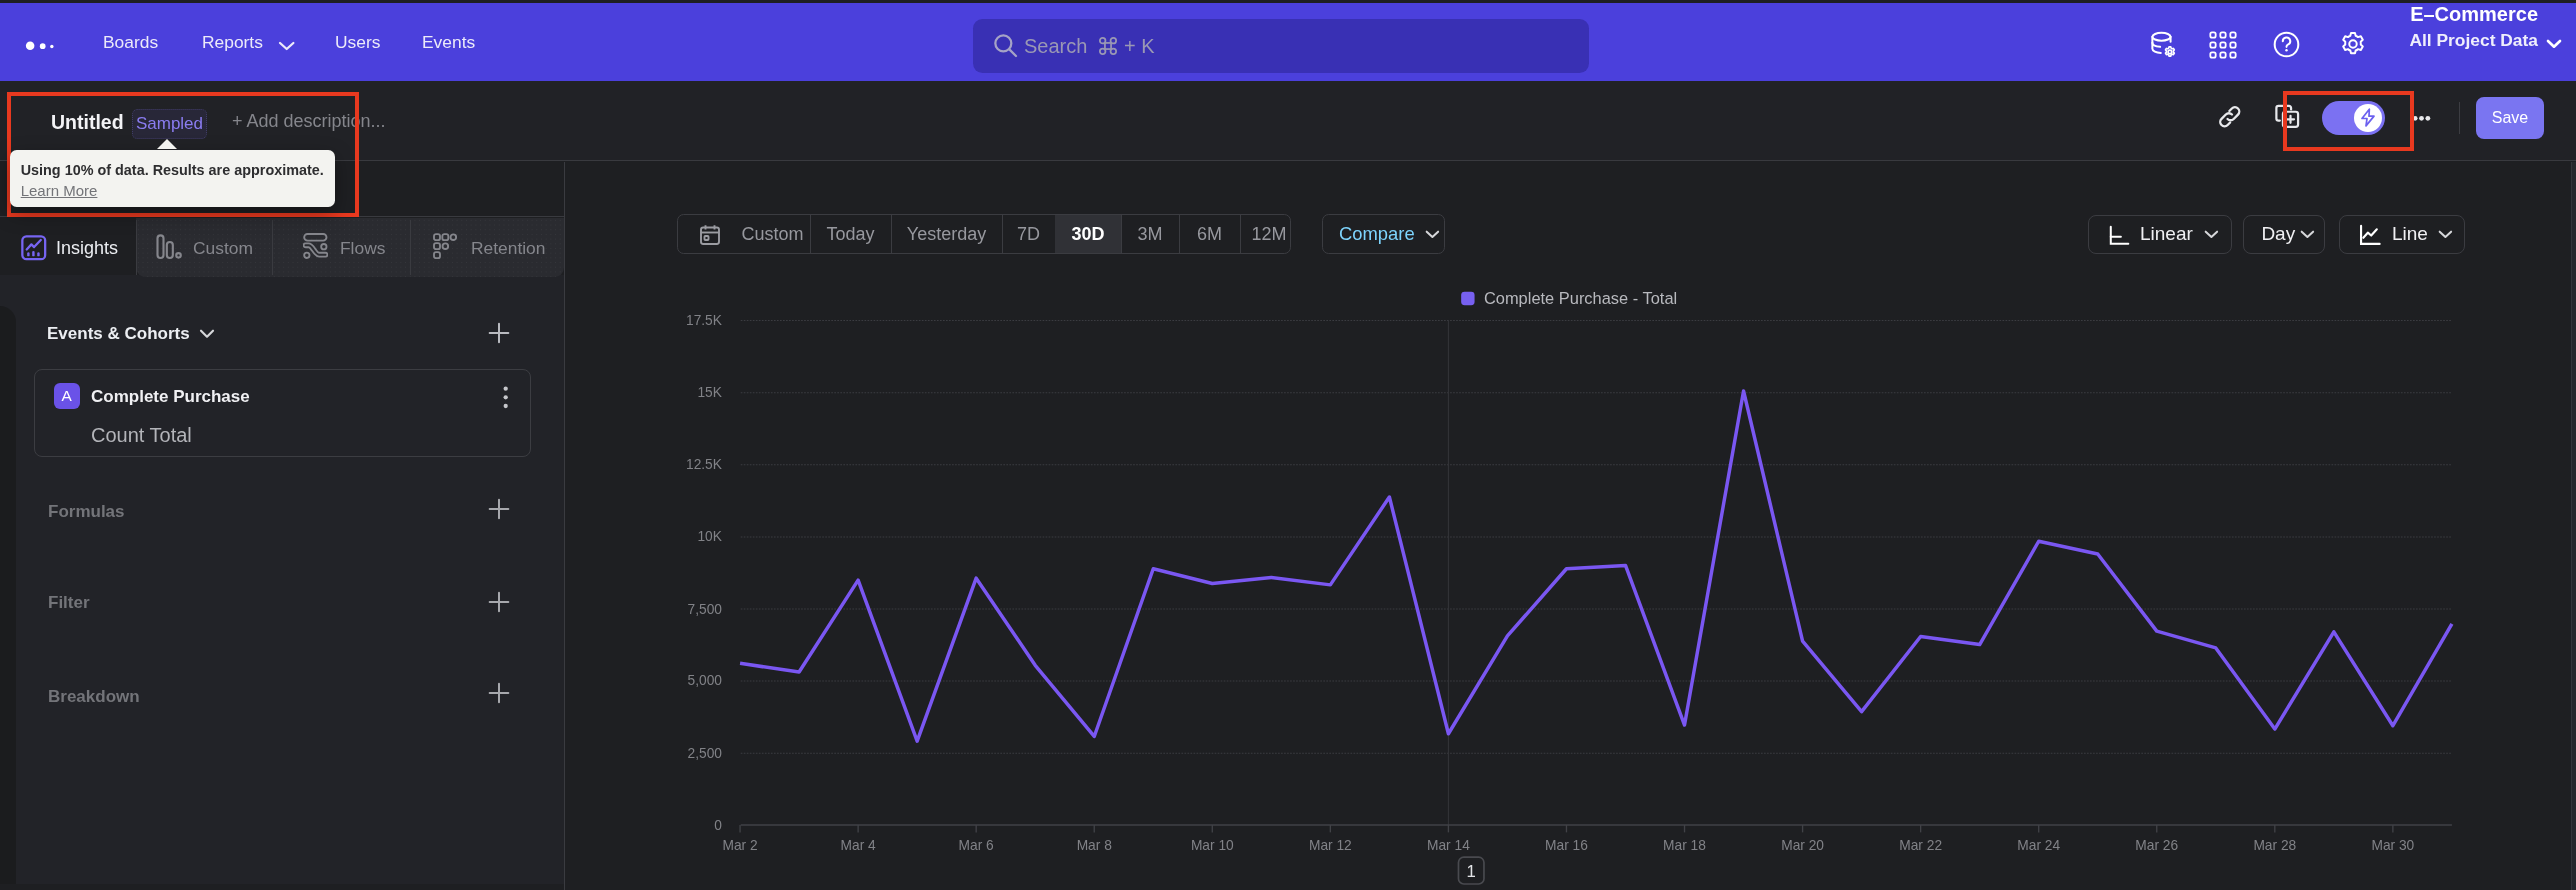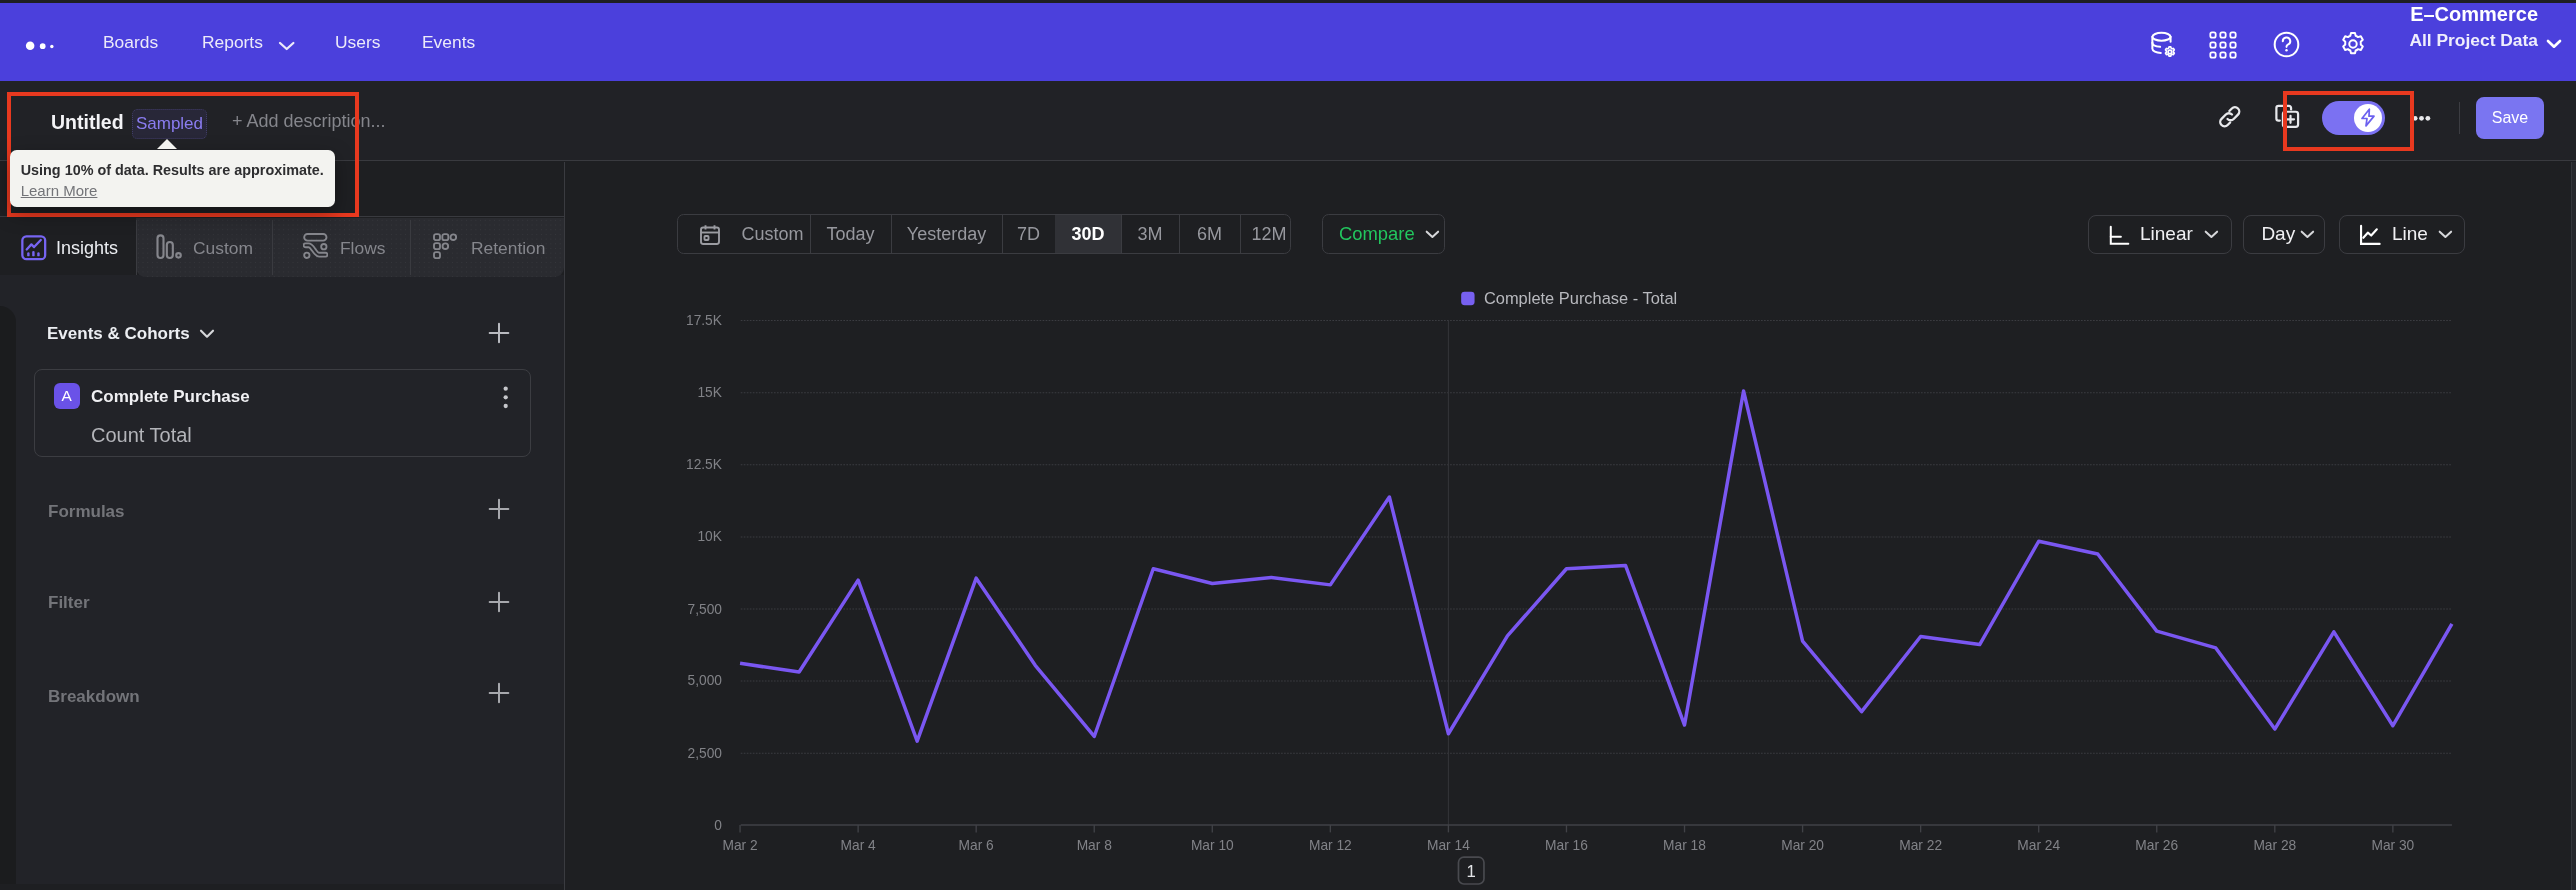--- a/index.html
+++ b/index.html
@@ -62,21 +62,21 @@
 
 #main { position:absolute; left:567px; top:162px; width:2009px; height:729px; }
 #mainbg { position:absolute; left:565px; top:162px; width:2011px; height:729px; background:#1e1f22; }
 #scrollstrip { position:absolute; right:0; top:0; width:5.4px; height:729px; background:#27282c; border-left:1.3px solid #35363a; }
 
 
 #seg { position:absolute; left:110px; top:52px; width:614px; height:40px; border:1.3px solid #3b3c41; border-radius:6.7px; }
 .segsep { position:absolute; top:0; width:1.3px; height:38px; background:#3b3c41; }
 .seglabel { position:absolute; top:0; height:38px; line-height:38px; font-size:18px; color:#97989e; text-align:center; }
 #seg30 { position:absolute; left:377px; top:0; width:66px; height:38px; background:#303136; color:#fff; font-weight:700; line-height:38px; font-size:18px; text-align:center; }
-#compare { position:absolute; left:755px; top:52px; width:123px; height:40px; border:1.3px solid #3b3c41; border-radius:6.7px; color:#22c55e; font-size:18.4px; font-weight:500;padding-left:42px; }
+#compare { position:absolute; left:755px; top:52px; width:123px; height:40px; border:1.3px solid #3b3c41; border-radius:6.7px; color:#7dd3fc; font-size:18.4px; font-weight:500;padding-left:42px; }
 .rbtn { position:absolute; top:53px; height:39px; border:1.3px solid #3b3c41; border-radius:8px; color:#f0f0f3; font-size:19px; font-weight:500; }
 #btn-linear { left:1521px; width:144px; }
 #btn-day { left:1676px; width:82px; }
 #btn-line { left:1772px; width:126px; }
 </style>
 </head>
 <body>
 <div id="page">
 
   <div id="nav">
@@ -85,20 +85,35 @@
       <circle cx="27.5" cy="13.5" r="4.2" fill="#fff"></circle>
       <circle cx="41" cy="14" r="2.5" fill="#fff"></circle>
     </svg>
     <div class="navlink" style="left:103px;">Boards</div>
     <div class="navlink" style="left:202px;">Reports</div>
     <svg class="abs" style="left:278px;top:38px;" width="17.4" height="10.7" viewBox="0 0 26 16">
         <path d="M3 3 L13 12 L23 3" fill="none" stroke="#eceaf9" stroke-width="3.4" stroke-linecap="round" stroke-linejoin="round"></path>
       </svg>
     <div class="navlink" style="left:335px;">Users</div>
     <div class="navlink" style="left:422px;">Events</div>
+    <div id="search">
+      <svg class="abs" style="left:19px;top:13.4px;" width="28" height="28" viewBox="0 0 42 42">
+          <circle cx="17" cy="17" r="12" fill="none" stroke="#a5a3c6" stroke-width="3.4"></circle>
+          <path d="M26 26 L36 36" stroke="#a5a3c6" stroke-width="3.4" stroke-linecap="round"></path>
+        </svg>
+      <div class="ph">Search&nbsp;&nbsp;<svg style="vertical-align:-3.4px;" width="20" height="20" viewBox="0 0 30 30">
+            <g fill="none" stroke="#9a98b4" stroke-width="2.6">
+              <circle cx="7" cy="7" r="4.2"></circle>
+              <circle cx="23" cy="7" r="4.2"></circle>
+              <circle cx="7" cy="23" r="4.2"></circle>
+              <circle cx="23" cy="23" r="4.2"></circle>
+              <rect x="10.4" y="10.4" width="9.2" height="9.2"></rect>
+            </g>
+          </svg>&nbsp;+ K</div>
+    </div>
 
     <svg class="abs" style="left:2148px;top:27px;" width="31" height="31" viewBox="0 0 46 46">
       <ellipse cx="20" cy="10" rx="13.5" ry="5.8" fill="none" stroke="#fff" stroke-width="3"></ellipse>
       <path d="M6.5 10 V 28 C 6.5 31.2 12 33.8 19 34" fill="none" stroke="#fff" stroke-width="3" stroke-linecap="round"></path>
       <path d="M33.5 10 V 17.5" fill="none" stroke="#fff" stroke-width="3" stroke-linecap="round"></path>
       <path d="M6.5 19 C 6.5 22.2 11.5 24.7 18 25" fill="none" stroke="#fff" stroke-width="3" stroke-linecap="round"></path>
       <g transform="translate(32.5,32.5) scale(0.78) translate(-12,-12)">
         <path fill="none" stroke="#fff" stroke-width="3.2" stroke-linejoin="round" d="M10.3 2.5 h3.4 l0.6 2.4 a7.5 7.5 0 0 1 2 1.2 l2.4 -0.7 l1.7 3 l-1.8 1.7 a7.6 7.6 0 0 1 0 2.3 l1.8 1.7 l-1.7 3 l-2.4 -0.7 a7.5 7.5 0 0 1 -2 1.2 l-0.6 2.4 h-3.4 l-0.6 -2.4 a7.5 7.5 0 0 1 -2 -1.2 l-2.4 0.7 l-1.7 -3 l1.8 -1.7 a7.6 7.6 0 0 1 0 -2.3 l-1.8 -1.7 l1.7 -3 l2.4 0.7 a7.5 7.5 0 0 1 2 -1.2 z"></path>
         <circle cx="12" cy="12" r="3.4" fill="none" stroke="#fff" stroke-width="3.2"></circle>
       </g>

